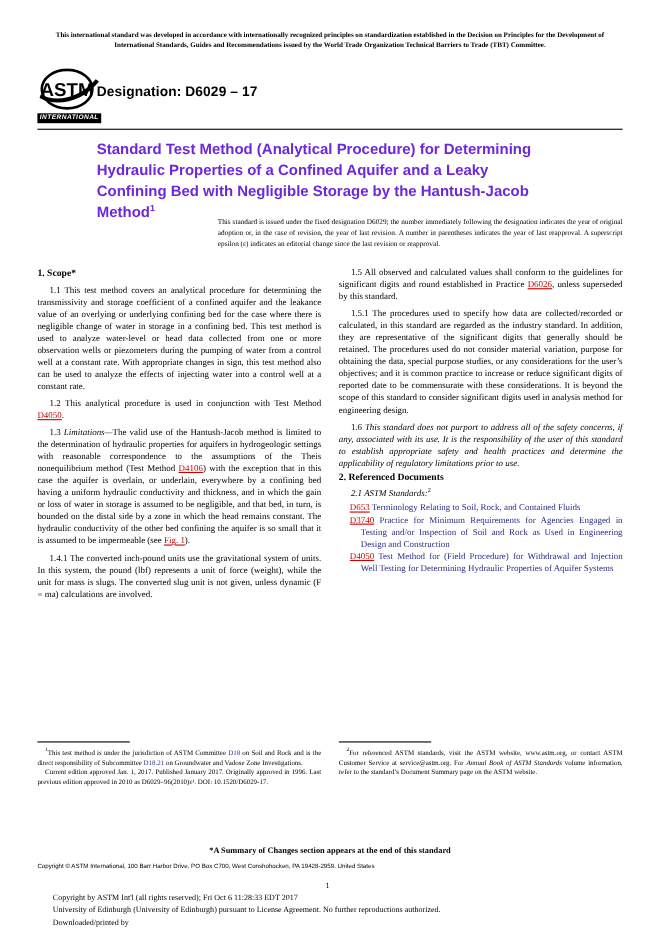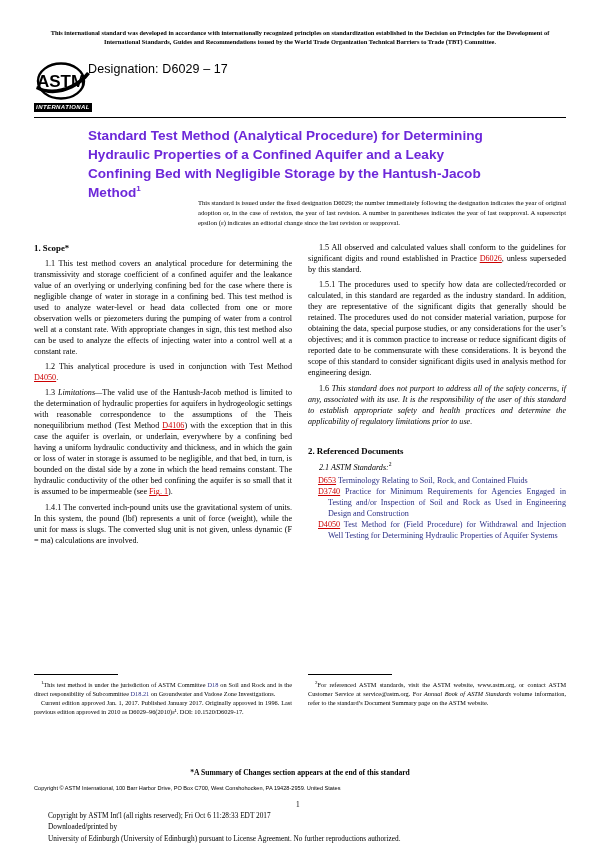--- a/index.html
+++ b/index.html
@@ -51,25 +51,25 @@
     font-size: 6px;
     font-weight: bold;
     font-style: italic;
     letter-spacing: 0.4px;
     text-align: center;
     padding: 1px 0 1.5px 0;
     box-sizing: border-box;
   }
   .designation {
     position: absolute;
-    top: 62px;
+    top: 76px;
     left: 88px;
     font-family: "Liberation Sans", sans-serif;
     font-size: 12.5px;
-    font-weight: normal;
+    font-weight: bold;
     letter-spacing: 0.1px;
   }
   .rule-top {
     position: absolute;
     left: 34px;
     top: 117px;
     width: 532px;
     border-top: 1.2px solid #000;
   }
   
@@ -105,21 +105,21 @@
   }
   .col-left  { left: 34px; }
   .col-right { left: 308px; }
 
   h2.sec {
     font-size: 8.8px;
     font-weight: bold;
     margin: 0 0 4px 0;
     text-align: left;
   }
-  h2.sec.spaced { margin-top: 18px; }
+  h2.sec.spaced { margin-top: 0; }
   p.para {
     margin: 0 0 0 0;
     text-indent: 11px;
     text-align: justify;
     hyphens: auto;
   }
   p.para + p.para { margin-top: 4.5px; }
   .ital { font-style: italic; }
   .lnk-red { color: #cc0000; text-decoration: underline; }
   .lnk-blue { color: #2b2f86; }
@@ -259,18 +259,18 @@
 
   <div class="fn fn-right">
     <div class="fn-rule"></div>
     <p class="first"><sup>2</sup><span>For referenced ASTM standards, visit the ASTM website, www.astm.org, or contact ASTM Customer Service at service@astm.org. For </span><span class="ital">Annual Book of ASTM Standards</span><span> volume information, refer to the standard’s Document Summary page on the ASTM website.</span></p>
   </div>
 
   <div class="summary-line">*A Summary of Changes section appears at the end of this standard</div>
   <div class="copyright-line">Copyright © ASTM International, 100 Barr Harbor Drive, PO Box C700, West Conshohocken, PA 19428-2959. United States</div>
   <div class="dl-block">
     <div>Copyright by ASTM Int'l (all rights reserved); Fri Oct  6 11:28:33 EDT 2017</div>
+    <div>University of Edinburgh (University of Edinburgh) pursuant to License Agreement. No further reproductions authorized.</div>
     <div>Downloaded/printed by</div>
-    <div>University of Edinburgh (University of Edinburgh) pursuant to License Agreement. No further reproductions authorized.</div>
   </div>
   <div class="page-num">1</div>
 
 </div>
 
 </body></html>

